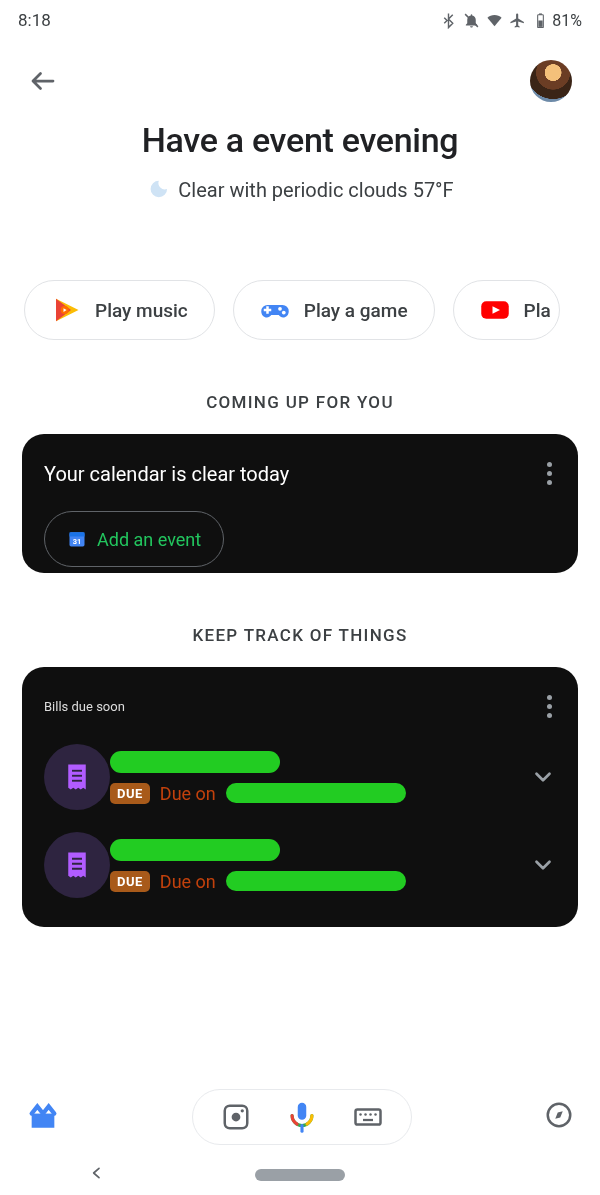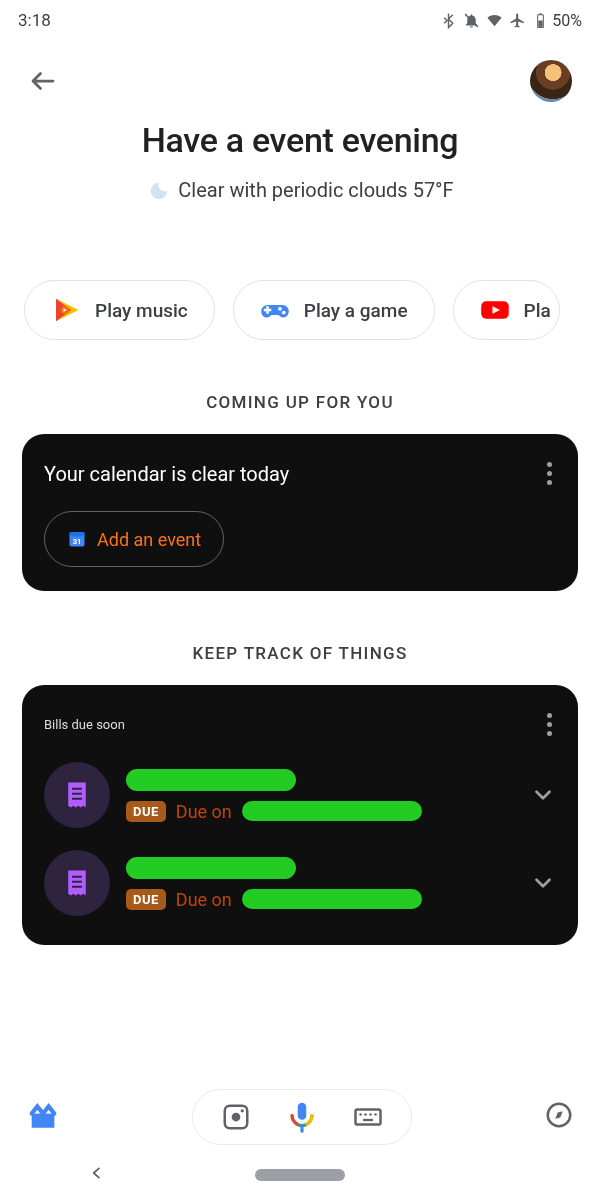--- a/index.html
+++ b/index.html
@@ -13,45 +13,45 @@
   .status-right .battery { display:inline-flex; align-items:center; gap:3px; font-size:16px;}
 
   
   .top-bar { display:flex; justify-content: space-between; align-items: center; padding: 26px 28px 10px 28px; }
   .top-bar svg.back { width: 30px; height: 30px; stroke: #5f6368; stroke-width: 2.2; fill:none; }
   .avatar { width: 42px; height: 42px; border-radius: 50%; background: radial-gradient(circle at 55% 30%, #f4c07a 0 22%, #6b3d24 23% 45%, #3a2416 46% 70%, #6d8aa8 71% 100%); overflow:hidden; }
 
   
   .greeting { text-align:center; padding: 8px 20px 0 20px; }
   .greeting h1 { font-size: 34px; font-weight: 500; letter-spacing: -0.3px; color:#202124; }
-  .weather { display:flex; justify-content:center; align-items:flex-end; gap:10px; margin-top:18px; font-size:20px; color:#3c4043; }
+  .weather { display:flex; justify-content:center; align-items:flex-start; gap:10px; margin-top:18px; font-size:20px; color:#3c4043; }
   .weather svg { width:22px; height:22px; }
 
   
   .chips { display:flex; gap:18px; padding: 78px 0 0 24px; overflow:hidden; }
   .chip { display:flex; align-items:center; gap:14px; border:1px solid #e1e3e6; border-radius: 44px; padding: 0 26px; height: 60px; flex-shrink:0; font-size:19px; font-weight:500; color:#3c4043; }
   .chip svg, .chip .icon { width:30px; height:30px; }
 
   
   .section-title { font-size:17px; font-weight:500; letter-spacing:1.3px; color:#3c4043; padding: 52px 32px 22px 32px; text-transform: uppercase; text-align: center; }
 
   
-  .card { background:#0f0f0f; color:#fff; border-radius:22px; margin: 0 22px; padding: 24px 22px 24px 22px; position:relative; }
+  .card { background:#0f0f0f; color:#fff; border-radius:22px; margin: 0 22px; padding: 24px 22px 6px 22px; position:relative; }
   .card-header { display:flex; justify-content:space-between; align-items:center; }
   .card-title-lg { font-size:20px; font-weight:400; }
   .card-title-sm { font-size:13px; font-weight:400; color:#ddd;}
   .more-dots { display:flex; flex-direction:column; gap:4px; padding:4px; }
   .more-dots span { width:5px; height:5px; border-radius:50%; background:#9aa0a6; }
 
   .action-pills { display:flex; gap:14px; margin-top:22px; }
-  .pill { display:flex; align-items:center; gap:10px; border:1.5px solid #5f6368; border-radius:40px; padding: 0 22px; height: 56px; font-size:18px; color:#f97316; }
+  .pill { display:flex; align-items:center; gap:10px; border:1.5px solid #5f6368; border-radius:40px; padding: 0 22px; height: 56px; font-size:18px; color:#22c55e; }
   .pill svg { width:20px; height:20px; }
 
   
-  .bill-row { display:flex; align-items:center; gap:16px; margin-top:22px; }
+  .bill-row { display:flex; align-items:center; gap:0; margin-top:22px; }
   .bill-icon { width:66px; height:66px; border-radius:50%; background:#2e2440; display:flex; align-items:center; justify-content:center; flex-shrink:0; }
   .bill-icon svg { width:30px; height:30px; }
   .bill-body { flex:1; display:flex; flex-direction:column; gap:10px; }
   .redact { background:#22cc22; border-radius:12px; height:22px; }
   .redact.w1 { width:170px; }
   .redact.w2 { width:180px; height:20px; }
   .due-line { display:flex; align-items:center; gap:10px; }
   .due-badge { background:#a85a1a; color:#fff; font-size:13px; font-weight:700; padding:3px 7px; border-radius:5px; letter-spacing:0.5px;}
   .due-text { font-size:18px; color:#c2410c; }
   .chevron { width:26px; height:26px; }
@@ -68,42 +68,42 @@
   .sysnav .backnav svg{ width:16px; height:16px; }
   .home-pill { width:90px; height:12px; background:#9aa0a6; border-radius:10px; }
 
   .section2 .card { padding-bottom: 0; overflow:hidden; }
 
 </style>
 </head>
 <body>
 
 <div class="status-bar">
-  <div class="status-left">3:18</div>
+  <div class="status-left">8:18</div>
   <div class="status-right">
     <svg viewBox="0 0 24 24">
         <path d="M12 2v20l6-6-6-6 6-6-6 6V2zM6 8l4 4-4 4" fill="none" stroke="#5f6368" stroke-width="2"></path>
       </svg>
     <svg viewBox="0 0 24 24">
         <path d="M12 22c1 0 2-.9 2-2h-4c0 1.1.9 2 2 2zm6-6V11c0-3-2-5.5-5-6V4a1 1 0 10-2 0v1c-3 .5-5 3-5 6v5l-2 2v1h16v-1l-2-2z"></path>
         <line x1="3" y1="3" x2="21" y2="21" stroke="#5f6368" stroke-width="2"></line>
       </svg>
     <svg viewBox="0 0 24 24">
         <path d="M12 20l10-12C17 3 7 3 2 8l10 12z"></path>
       </svg>
     <svg viewBox="0 0 24 24">
         <path d="M21 16v-2l-8-5V3.5a1.5 1.5 0 10-3 0V9l-8 5v2l8-2.5V19l-2 1.5V22l3.5-1L15 22v-1.5L13 19v-5.5l8 2.5z"></path>
       </svg>
     <span class="battery">
       <svg viewBox="0 0 24 24">
           <rect x="8" y="4" width="8" height="18" rx="1" fill="none" stroke="#5f6368" stroke-width="1.5"></rect>
           <rect x="10" y="2" width="4" height="2" fill="#5f6368"></rect>
           <rect x="9" y="12" width="6" height="9" fill="#5f6368"></rect>
         </svg>
-      <span>50%</span>
+      <span>81%</span>
     </span>
   </div>
 </div>
 
 <div class="top-bar">
   <svg class="back" viewBox="0 0 24 24">
       <path d="M20 12H4M10 6l-6 6 6 6" stroke-linecap="round" stroke-linejoin="round"></path>
     </svg>
   <div class="avatar"></div>
 </div>

